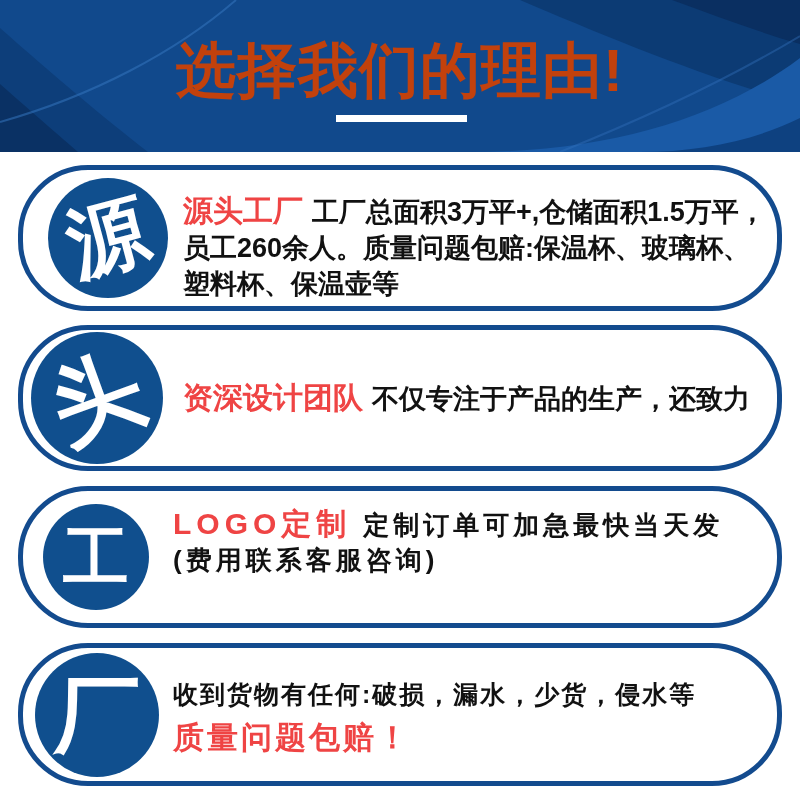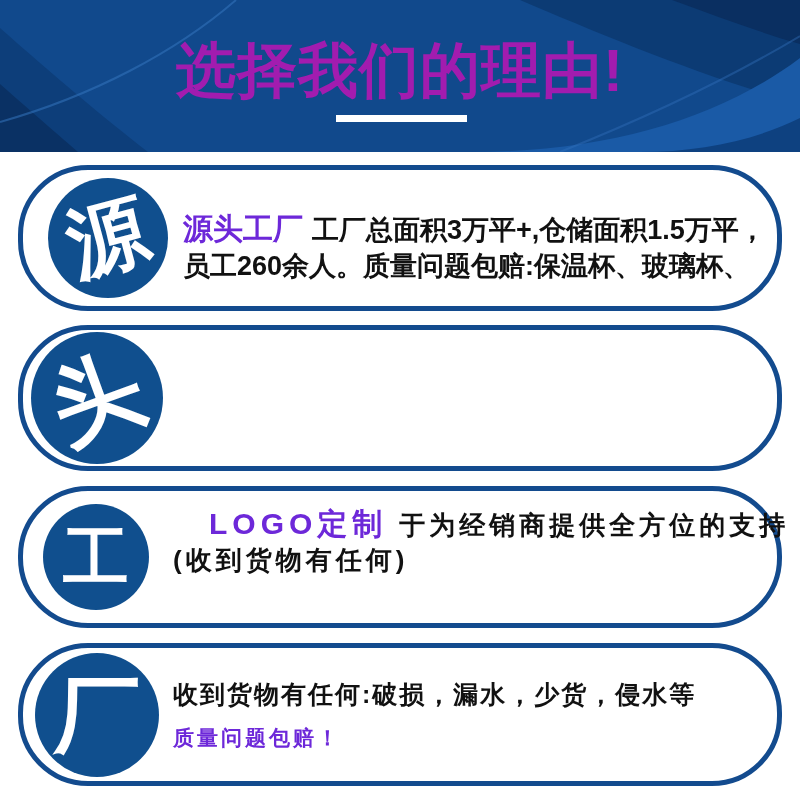--- a/index.html
+++ b/index.html
@@ -11,21 +11,21 @@
     overflow:hidden;
     font-family:"Liberation Sans","DejaVu Sans",sans-serif;
   }
 
   
   .banner { position:absolute; left:0; top:0; width:800px; height:152px; }
   .banner svg { position:absolute; left:0; top:0; width:800px; height:152px; display:block; }
   .banner-title {
     position:absolute; top:39px; left:0; width:100%;
     text-align:center;
-    color:#a21caf;
+    color:#c2410c;
     font-size:60px; font-weight:900; letter-spacing:1px;
     line-height:1.05;
     white-space:nowrap;
   }
   .banner-underline {
     position:absolute; top:115px; left:336px;
     width:131px; height:7px; background:#ffffff;
   }
 
   
@@ -53,31 +53,31 @@
   .card3 .badge { left:20px; width:106px; height:106px; }
   .card3 .badge span { font-size:66px; }
   .card4 .badge { left:12px; width:124px; height:124px; }
   .card4 .badge span { font-size:86px; }
 
   .card-text {
     position:absolute; left:160px; top:50%; transform:translateY(-50%);
     color:#111111; font-weight:bold; white-space:nowrap;
   }
   .line { white-space:nowrap; }
-  .red { color:#6d28d9; font-weight:900; }
+  .red { color:#ef4444; font-weight:900; }
   .heading-inline { font-size:30px; margin-right:9px; }
 
   .card1 .card-text { font-size:27px; line-height:36px; transform:translateY(calc(-50% + 9px)); }
   .card2 .card-text { font-size:27px; line-height:36px; }
   .card3 .card-text { font-size:26px; line-height:35px; letter-spacing:4px;
                       left:150px; transform:translateY(calc(-50% - 15px)); }
-  .card3 .heading-inline { letter-spacing:5px; margin-right:12px;margin-left:36px; }
+  .card3 .heading-inline { letter-spacing:5px; margin-right:12px; }
   .card4 .card-text { left:150px; transform:translateY(calc(-50% - 6px)); }
   .c4-black { font-size:25px; line-height:34px; letter-spacing:2px;margin-top:16px; }
-  .c4-red   { font-size:21px; line-height:38px; letter-spacing:3px; margin-top:8px; }
+  .c4-red   { font-size:31px; line-height:38px; letter-spacing:3px; margin-top:8px; }
 </style>
 </head>
 <body>
 
 <header class="banner">
   <svg viewBox="0 0 800 152" preserveAspectRatio="none">
     <rect x="0" y="0" width="800" height="152" fill="#11498C"></rect>
     <path d="M520,0 C600,34 700,76 800,104 L800,0 Z" fill="#0C3B74"></path>
     <path d="M672,0 C716,16 758,32 800,44 L800,0 Z" fill="#0A2F61"></path>
     <path d="M800,58 C720,118 610,152 470,152 L800,152 Z" fill="#1A5AA6"></path>
@@ -91,38 +91,40 @@
   <div class="banner-underline"></div>
 </header>
 
 <section class="card card1">
   <div class="badge">
     <span>源</span>
   </div>
   <div class="card-text">
     <p class="line"><span class="red heading-inline">源头工厂</span><span>工厂总面积3万平+,仓储面积1.5万平，</span></p>
     <p class="line">员工260余人。质量问题包赔:保温杯、玻璃杯、</p>
+    <p class="line">塑料杯、保温壶等</p>
   </div>
 </section>
 
 <section class="card card2">
   <div class="badge">
     <span>头</span>
   </div>
   <div class="card-text">
+    <p class="line"><span class="red heading-inline">资深设计团队</span><span>不仅专注于产品的生产，还致力</span></p>
   </div>
 </section>
 
 <section class="card card3">
   <div class="badge">
     <span>工</span>
   </div>
   <div class="card-text">
-    <p class="line"><span class="red heading-inline">LOGO定制</span><span>于为经销商提供全方位的支持</span></p>
-    <p class="line">(收到货物有任何)</p>
+    <p class="line"><span class="red heading-inline">LOGO定制</span><span>定制订单可加急最快当天发</span></p>
+    <p class="line">(费用联系客服咨询)</p>
   </div>
 </section>
 
 <section class="card card4">
   <div class="badge">
     <span>厂</span>
   </div>
   <div class="card-text">
     <p class="line c4-black">收到货物有任何:破损，漏水，少货，侵水等</p>
     <p class="line c4-red red">质量问题包赔！</p>

